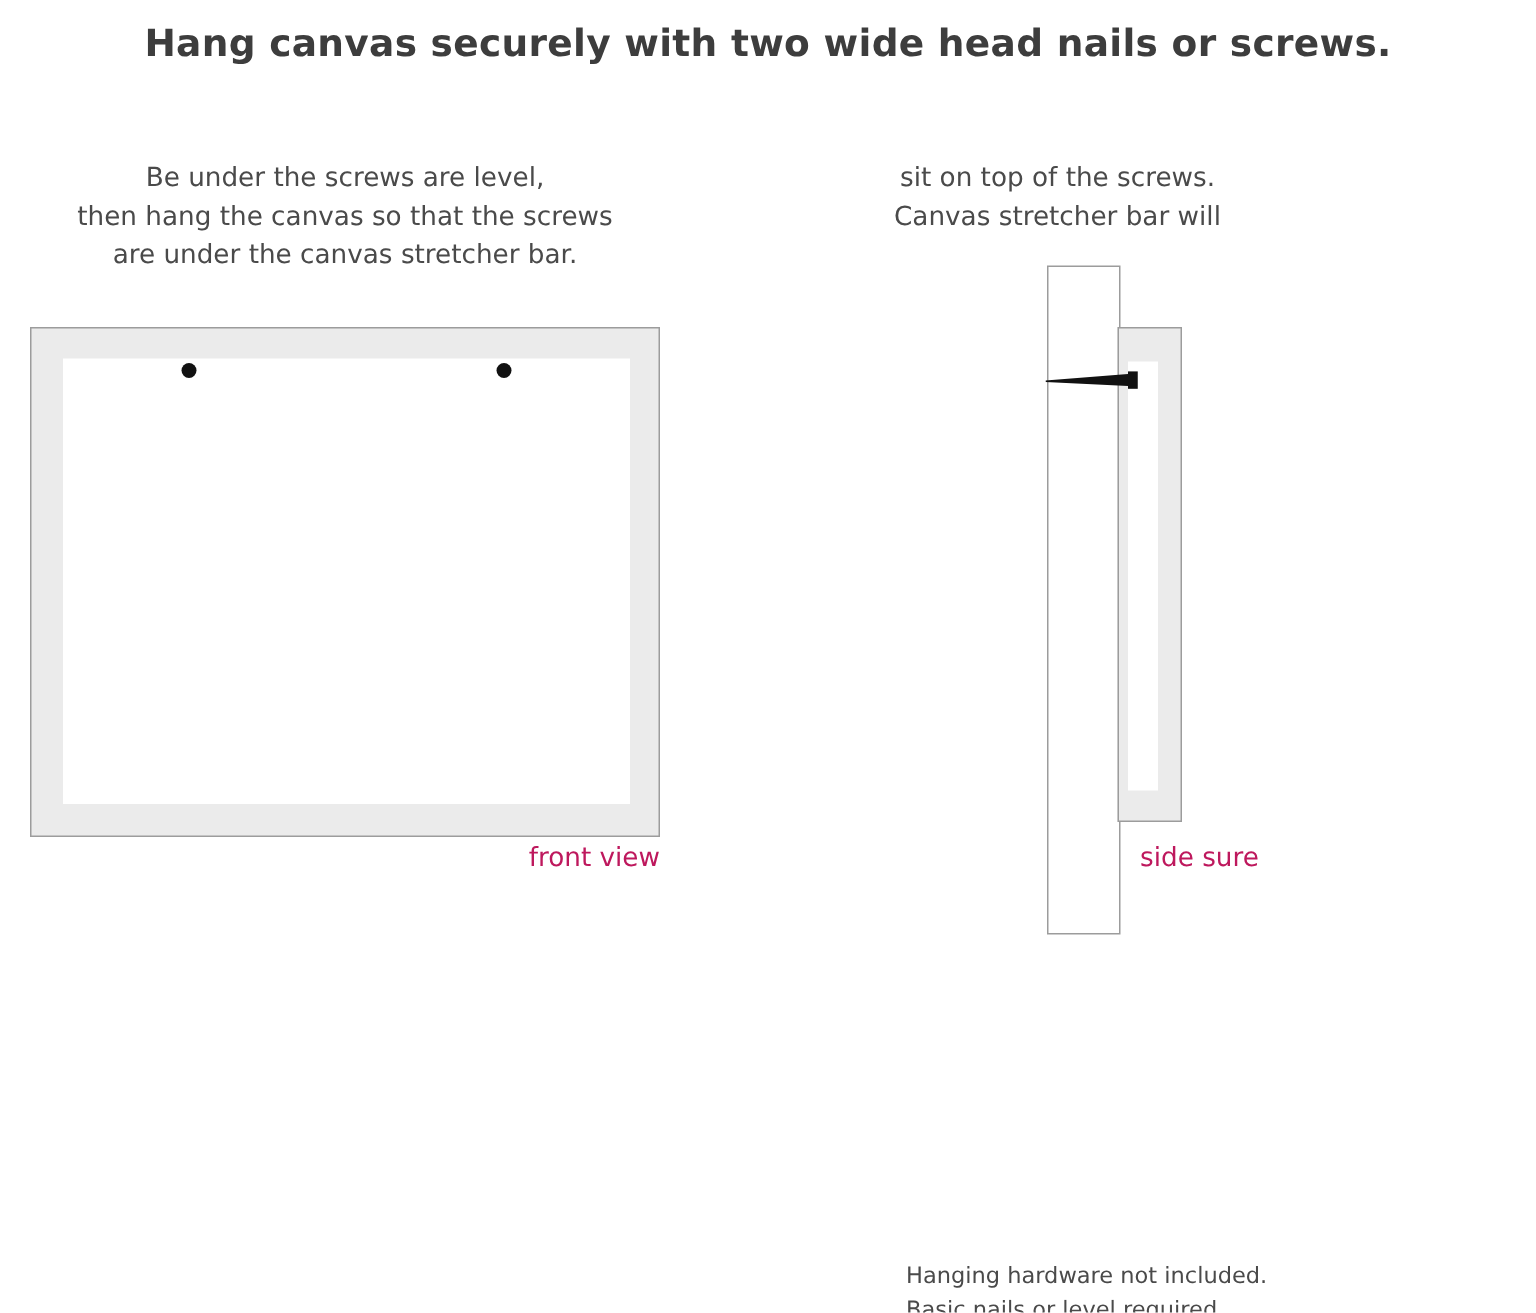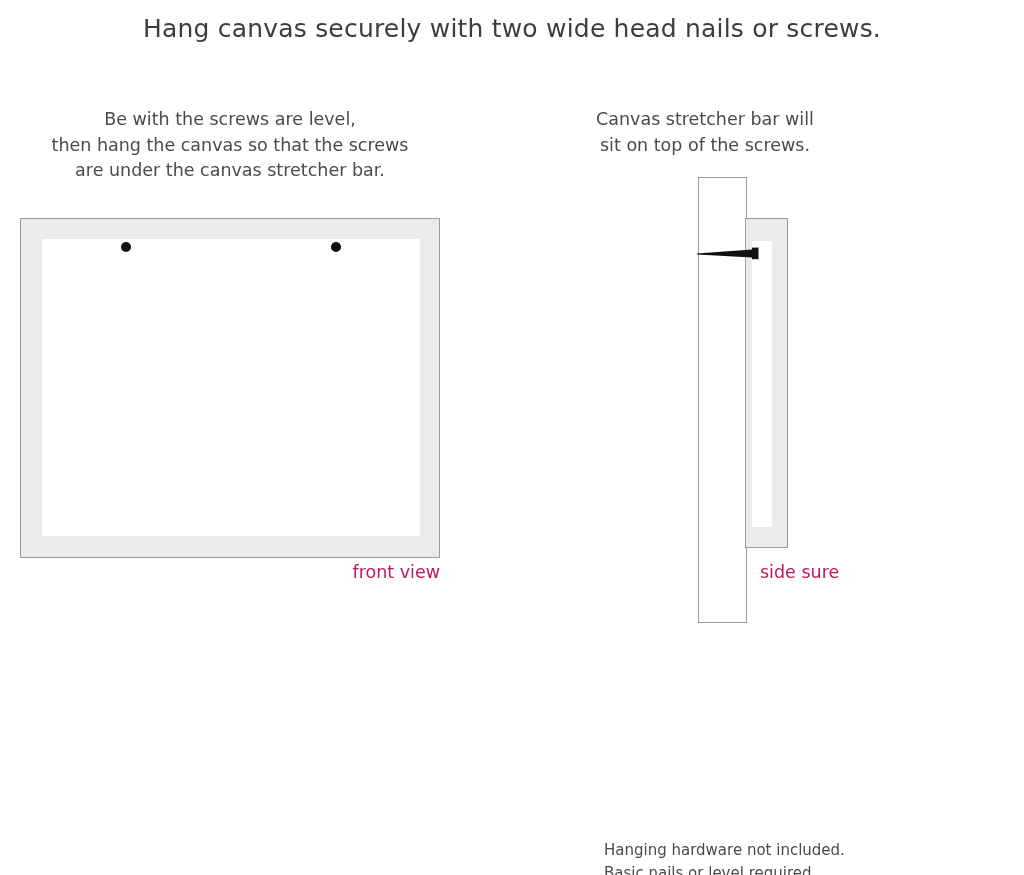--- a/index.html
+++ b/index.html
@@ -24,21 +24,21 @@
   }
 
   
   .title {
     position: absolute;
     top: 14px;
     left: 0;
     width: 1024px;
     text-align: center;
     font-size: 25px;
-    font-weight: 400;
+    font-weight: 700;
     color: #3d3d3d;
     letter-spacing: 0.2px;
     white-space: nowrap;
   }
 
   
   .caption {
     position: absolute;
     font-size: 17.5px;
     line-height: 25.5px;
@@ -144,28 +144,28 @@
   }
 </style>
 </head>
 <body>
 
 <div class="stage">
 
   <div class="title">Hang canvas securely with two wide head nails or screws.</div>
 
   <div class="caption caption-left">
-    <div>Be with the screws are level,</div>
+    <div>Be under the screws are level,</div>
     <div>then hang the canvas so that the screws</div>
     <div>are under the canvas stretcher bar.</div>
   </div>
 
   <div class="caption caption-right">
+    <div>sit on top of the screws.</div>
     <div>Canvas stretcher bar will</div>
-    <div>sit on top of the screws.</div>
   </div>
 
   <div class="front-frame">
     <div class="front-canvas-face"></div>
     <div class="screw-dot screw-dot-left"></div>
     <div class="screw-dot screw-dot-right"></div>
   </div>
   <div class="view-label label-front">front view</div>
 
   <div class="side-wall"></div>

